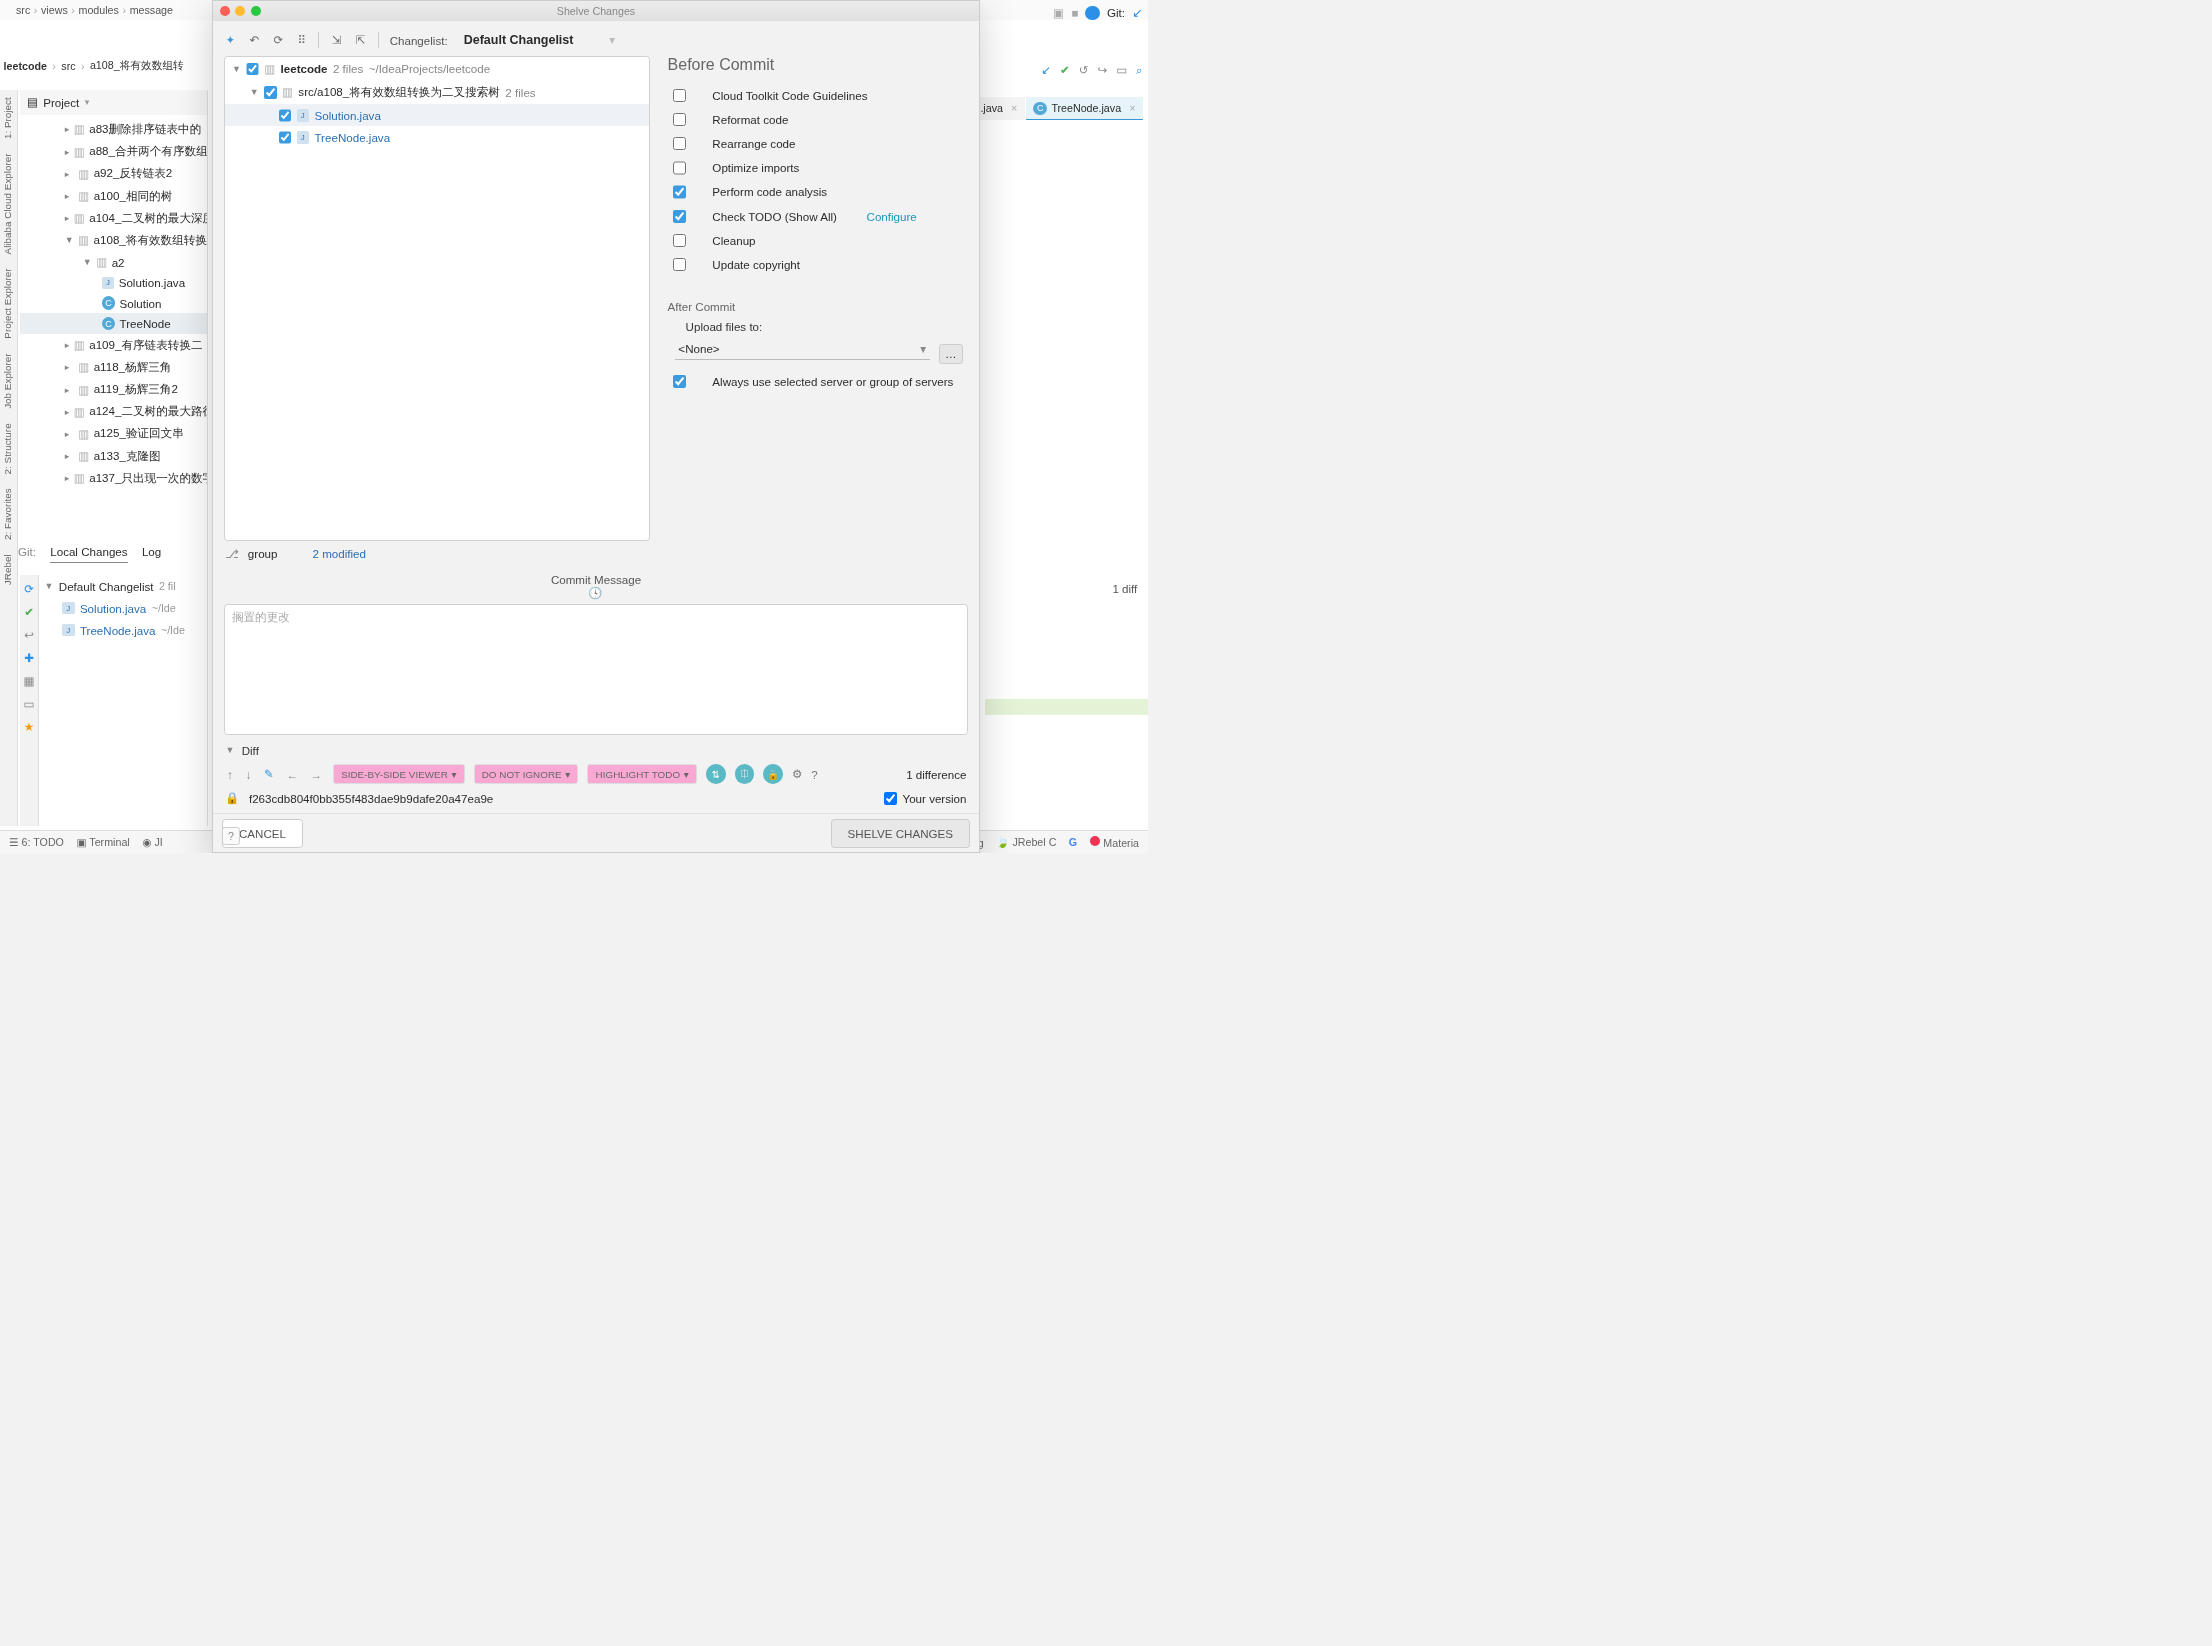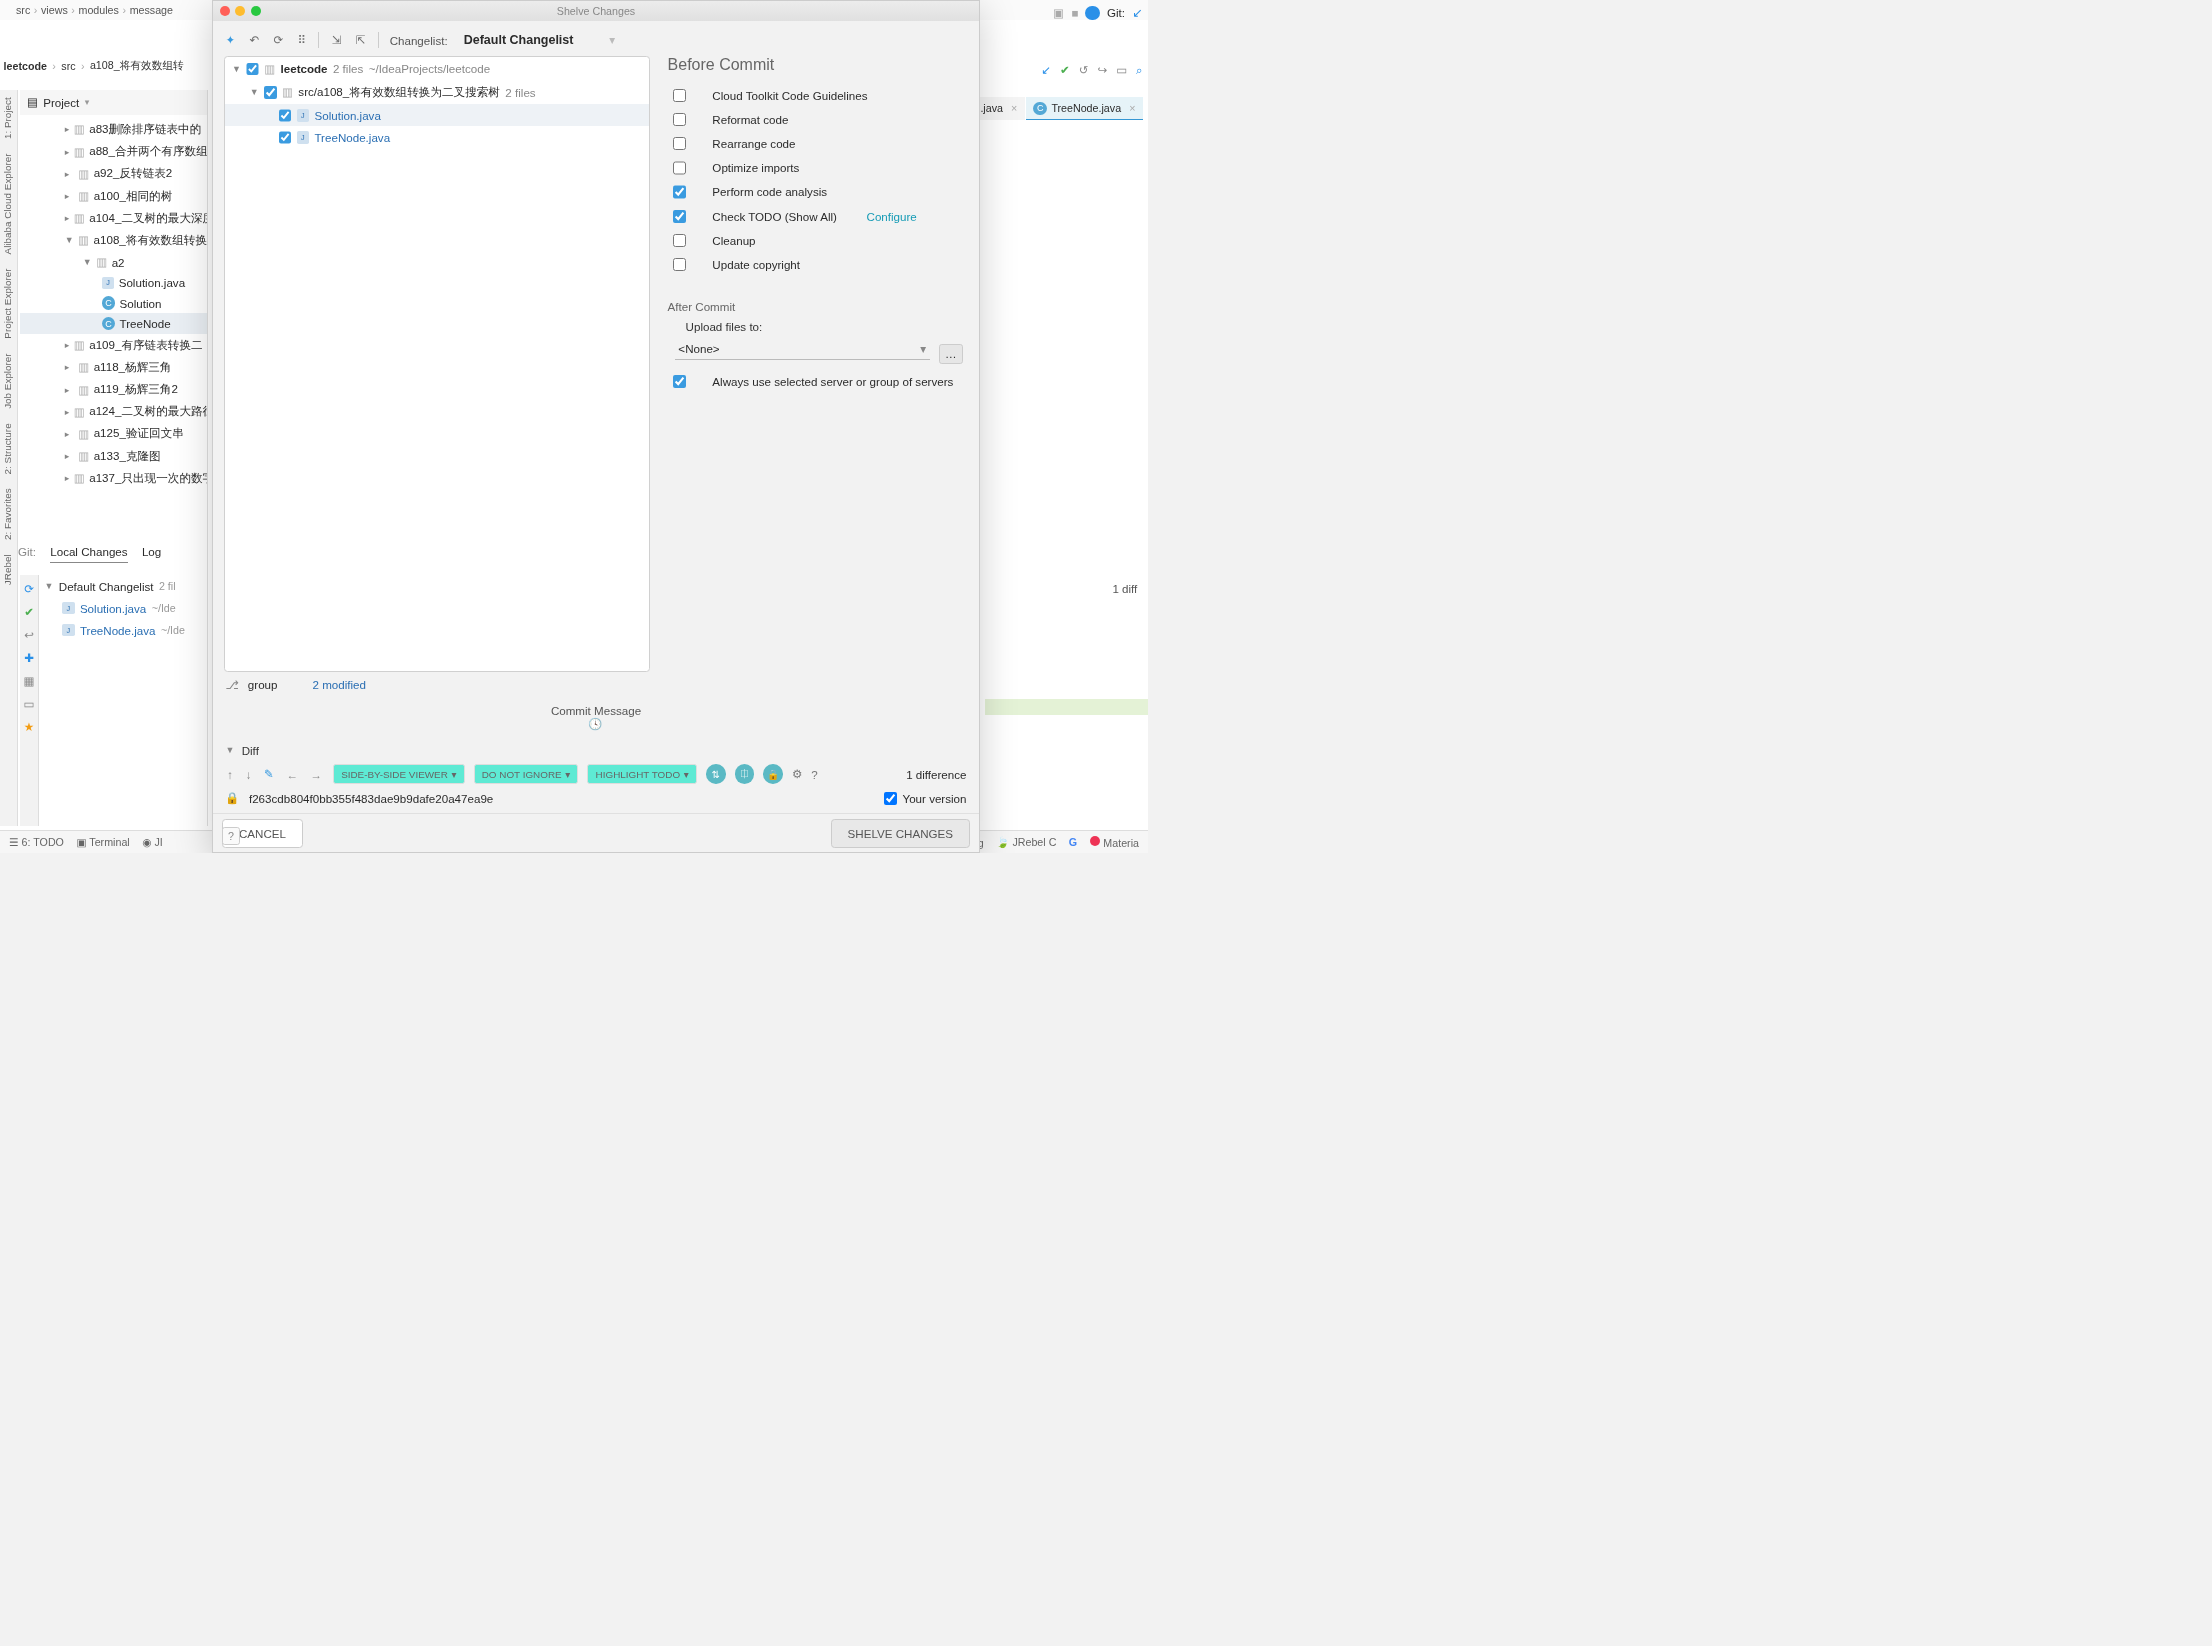--- a/index.html
+++ b/index.html
@@ -107,21 +107,21 @@
 .branch-icon { color: #888; }
 .modified-link { color: #2b6fb3; }
 
 .commit-msg-label { padding: 7.2px 1.8px 3.6px 1.8px; color: #555; display: flex; justify-content: space-between; align-items: center; flex-direction: column; }
 .clock { color: #999; }
 .commit-msg-box { background: #fff; border: 0.9px solid #d0d0d0; border-radius: 3.6px; height: 131px; padding: 5.4px 7.2px; color: #aaa; font-size: 11.6px; }
 
 .diff-heading { display: flex; align-items: center; gap: 7.2px; padding: 9px 1.8px 1.8px 1.8px; font-size: 11.6px; color: #333; }
 .diff-toolbar { display: flex; align-items: center; gap: 9px; padding: 5.4px 1.8px; flex-wrap: wrap; }
 .arrow-btn { color: #888; padding: 1.8px; }
-.pill { background: #5eead4; border: 0.9px solid #ddd; border-radius: 2.7px; padding: 3.6px 7.2px; font-size: 9.9px; color: #666; display: flex; gap: 3.6px; align-items: center; }
+.pill { background: #f9a8d4; border: 0.9px solid #ddd; border-radius: 2.7px; padding: 3.6px 7.2px; font-size: 9.9px; color: #666; display: flex; gap: 3.6px; align-items: center; }
 .teal-btn { width: 19.7px; height: 19.7px; border-radius: 50%; background: #5ab9c4; display: inline-flex; align-items: center; justify-content: center; color: #fff; font-size: 9.9px; }
 .gear { color: #777; }
 .help { color: #777; }
 .diff-count { margin-left: auto; font-size: 11.6px; }
 
 .hash-row { display: flex; align-items: center; gap: 9px; padding: 1.8px 1.8px 7.2px 1.8px; font-size: 11.6px; }
 .lock { color: #888; }
 .your-version { margin-left: auto; display: flex; align-items: center; gap: 5px; }
 
 .dlg-footer { display: flex; justify-content: space-between; gap: 0; padding: 5.4px 9px 3.6px 9px; border-top: 0.9px solid #e0e0e0; }
@@ -444,20 +444,23 @@
 
     <div class="branch-row">
       <span class="branch-icon">⎇</span>
       <span>group</span>
       <span class="modified-link" style="margin-left:26px">2 modified</span>
     </div>
 
     <div class="commit-msg-label">
       <span>Commit Message</span>
       <span class="clock">🕓</span>
+    </div>
+    <div class="commit-msg-box">
+      <span>搁置的更改</span>
     </div>
 
     <div class="diff-heading">
       <span class="tri">▼</span>
         <span>Diff</span>
     </div>
     <div class="diff-toolbar">
       <span class="arrow-btn">↑</span>
       <span class="arrow-btn">↓</span>
       <span class="arrow-btn" style="color:#3a9be0">✎</span>

